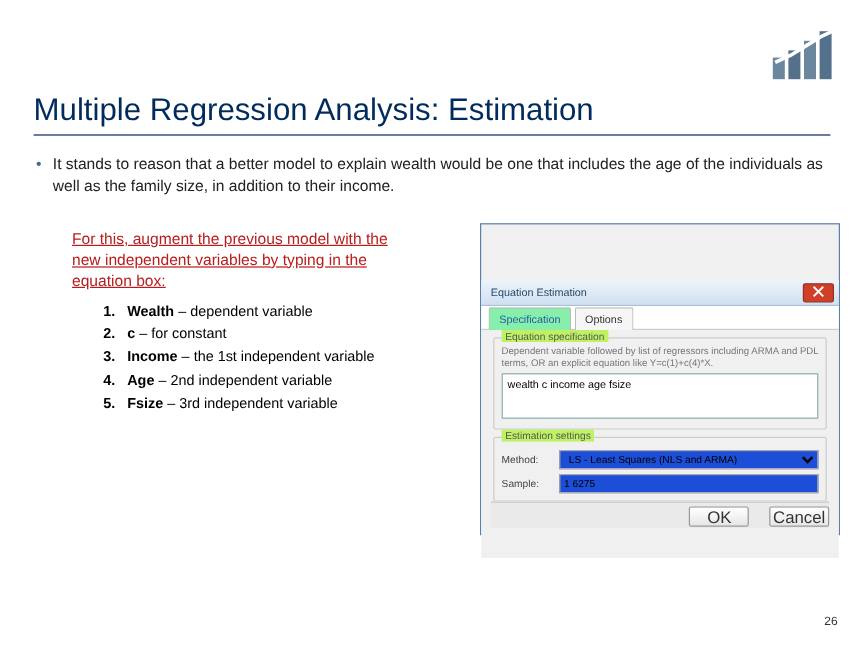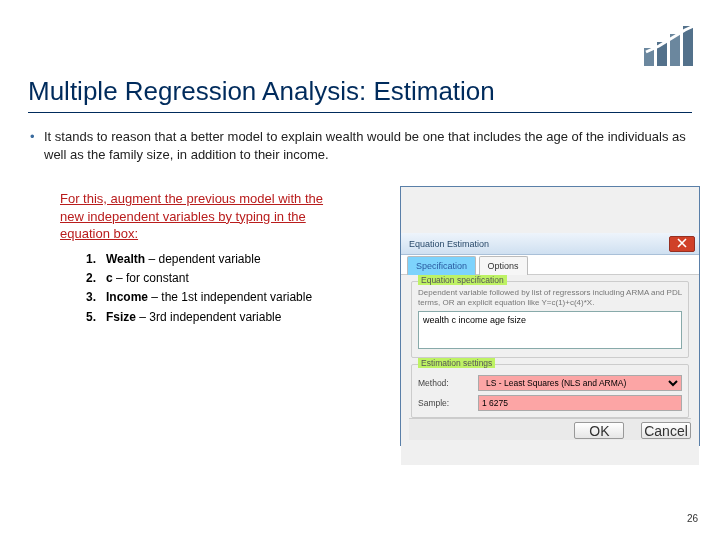--- a/index.html
+++ b/index.html
@@ -12,29 +12,29 @@
   .instr { position: absolute; top: 190px; left: 60px; width: 280px; font-size: 13px; line-height: 1.35; text-decoration: underline; color: #b91c1c; }
   .list { position: absolute; top: 250px; left: 86px; font-size: 12px; line-height: 1.6; color: #000; }
   .list .num { font-weight: 700; display: inline-block; width: 20px; }
   .list .term { font-weight: 700; }
   .dialog { position: absolute; top: 186px; left: 400px; width: 300px; height: 260px; border: 1px solid #5a7fa8; background: #f0f0f0; font-size: 9px; color: #333; }
   .titlebar { height: 22px; background: linear-gradient(to bottom, #eef4fb, #cfe0f1); border-bottom: 1px solid #a9c0d8; position: relative; padding-left: 8px; line-height: 22px; color: #2a4a6a; margin-top: 46px; }
   .closebtn { position: absolute; top: 3px; right: 4px; width: 26px; height: 16px; background: #d04028; border-radius: 2px; border: 1px solid #963022; text-align: center; }
   .closebtn svg { display: block; margin: 1px auto; }
   .tabs { height: 20px; background: #fff; border-bottom: 1px solid #ccc; padding-left: 6px; }
   .tab { display: inline-block; height: 19px; line-height: 19px; padding: 0 8px; border: 1px solid #bbb; border-bottom: none; background: #f6f6f6; font-size: 9px; color: #333; border-radius: 2px 2px 0 0; margin-top: 1px; }
-  .tab.active { background: #7dd3fc; color: #2a5aa0; }
+  .tab.active { background: #86efac; color: #2a5aa0; }
   .inner { padding: 6px 10px; background: #f0f0f0; height: 190px; position: relative; }
   .group { border: 1px solid #ccc; border-radius: 2px; padding: 6px; margin-bottom: 6px; position: relative; background: #f0f0f0; }
   .group > .legend { position: absolute; top: -7px; left: 6px; background: #bef264; padding: 0 3px; font-size: 8.5px; color: #555; }
   .hint { font-size: 8px; color: #777; line-height: 1.2; margin-bottom: 4px; }
   .eqbox { width: 100%; height: 38px; border: 1px solid #8aa; background: #fff; font-size: 9px; padding: 3px 4px; resize: none; font-family: Arial; }
-  .row { display: flex; align-items: center; gap: 16px; margin-top: 4px; }
+  .row { display: flex; align-items: center; gap: 4px; margin-top: 4px; }
   .row label { width: 44px; font-size: 8.5px; color: #444; }
-  .row select, .row input { flex: 1; height: 16px; border: 1px solid #aaa; background: #fca5a5; font-size: 8.5px; padding: 0 3px; }
+  .row select, .row input { flex: 1; height: 16px; border: 1px solid #aaa; background: #1d4ed8; font-size: 8.5px; padding: 0 3px; }
   .btnrow { position: absolute; bottom: 5px; right: 8px; left: 8px; height: 22px; background: #eaeaea; border-top: 1px solid #ccc; padding-top: 3px; text-align: right; }
   .wbtn { display: inline-block; width: 50px; height: 17px; line-height: 16px; border: 1px solid #999; background: linear-gradient(#fff,#e6e6e6); font-size: 14px; text-align: center; border-radius: 2px; margin-left: 14px; cursor: pointer; }
   .pagenum { position: absolute; bottom: 16px; right: 22px; font-size: 10px; color: #333; }
 </style>
 </head>
 <body>
 
 <div class="logo">
   <svg width="60" height="48">
     <rect x="2" y="26" width="10" height="18" fill="#6b879e"></rect>
@@ -49,20 +49,21 @@
 <div class="rule"></div>
 
 <div class="bullet">It stands to reason that a better model to explain wealth would be one that includes the age of the individuals as well as the family size, in addition to their income.</div>
 
 <div class="instr">For this, augment the previous model with the new independent variables by typing in the equation box:</div>
 
 <div class="list">
   <div><span class="num">1.</span><span class="term">Wealth</span><span> – dependent variable</span></div>
   <div><span class="num">2.</span><span class="term">c</span><span> – for constant</span></div>
   <div><span class="num">3.</span><span class="term">Income</span><span> – the 1st independent variable</span></div>
+  <div><span class="num">4.</span><span class="term">Age</span><span> – 2nd independent variable</span></div>
   <div><span class="num">5.</span><span class="term">Fsize</span><span> – 3rd independent variable</span></div>
 </div>
 
 <div class="dialog">
   <div class="titlebar">
     <span>Equation Estimation</span>
     <div class="closebtn">
       <svg width="10" height="10">
           <path d="M1 1 L9 9 M9 1 L1 9" stroke="#fff" stroke-width="1.6"></path>
         </svg>

